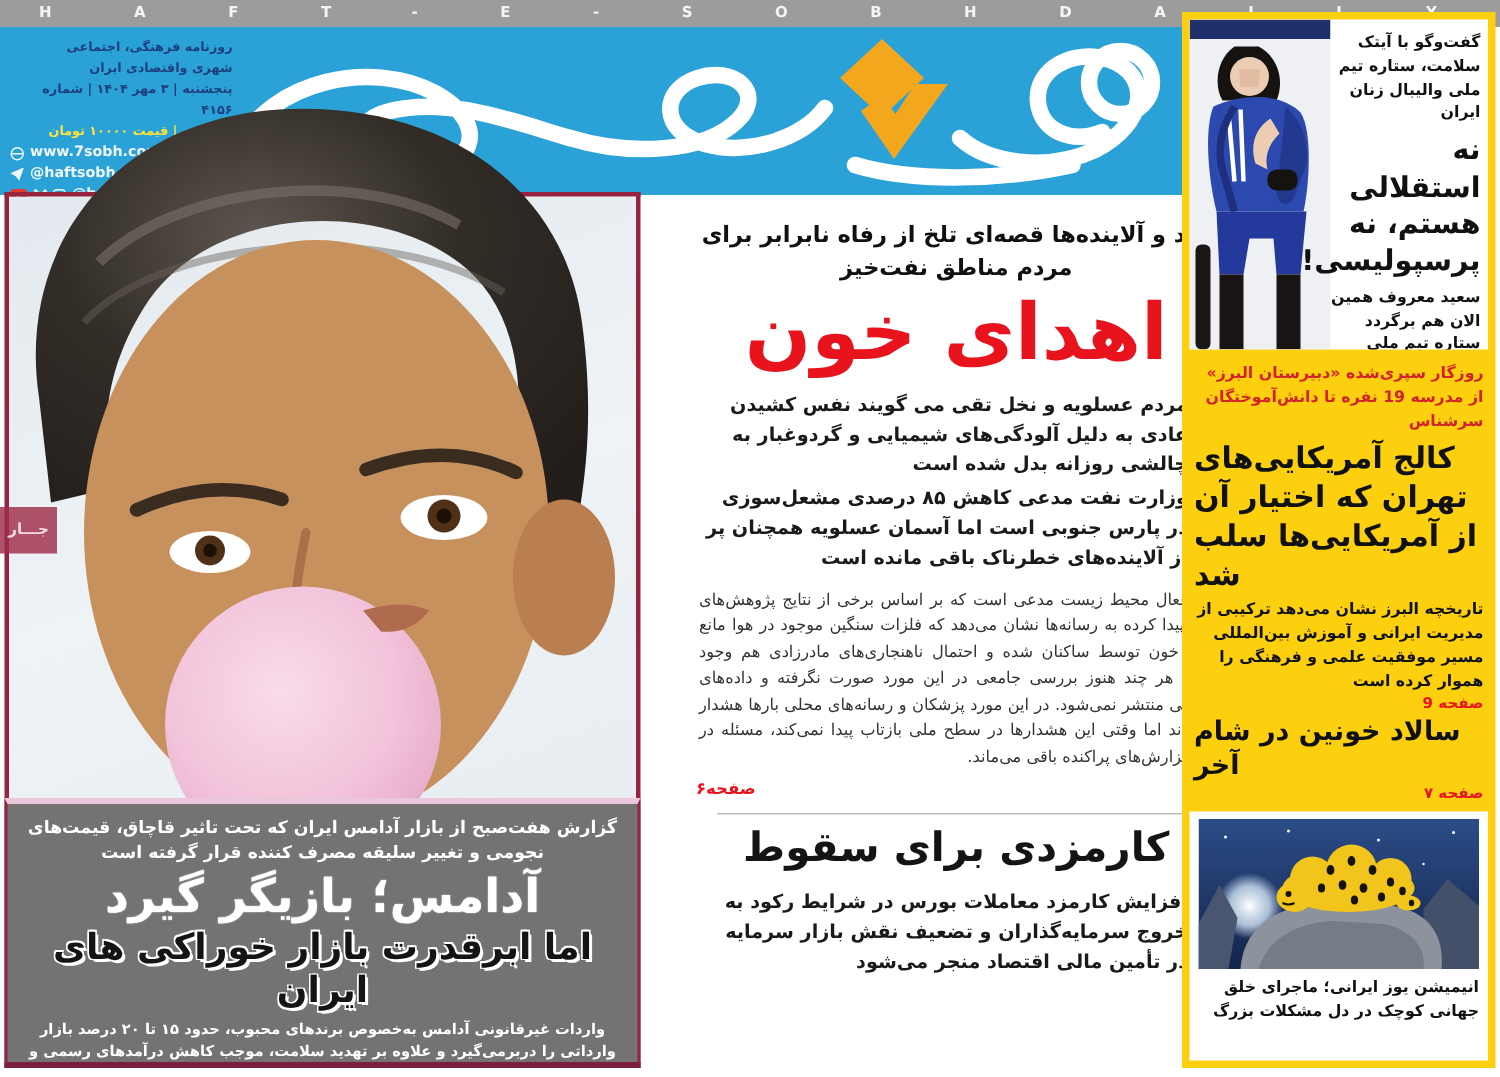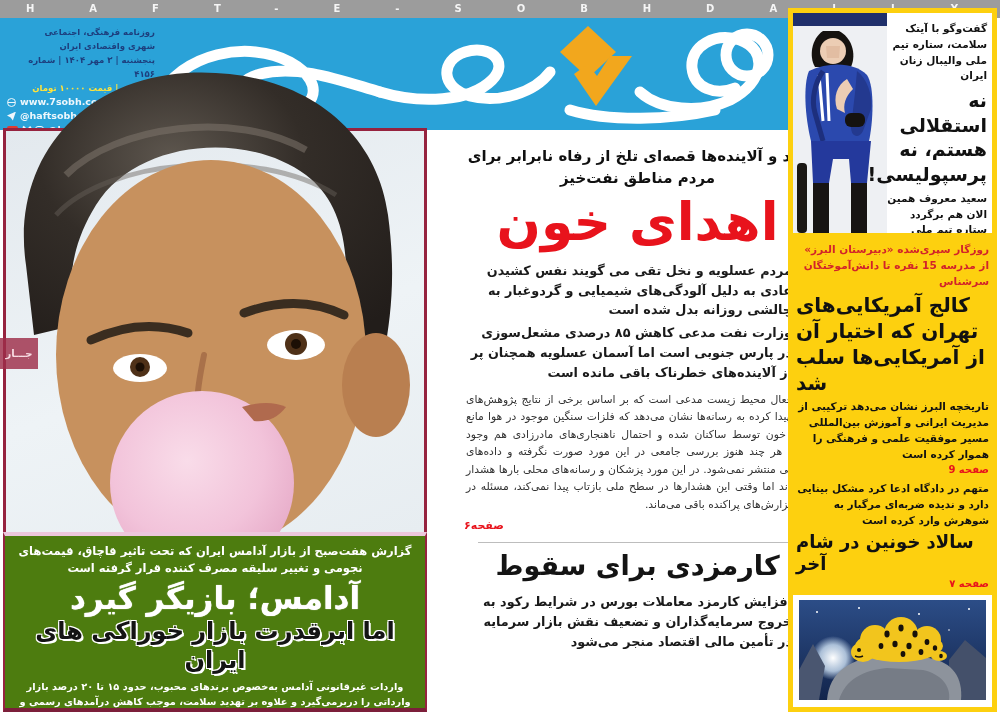--- a/index.html
+++ b/index.html
@@ -50,21 +50,21 @@
   }
   .photo-left svg { position:absolute; left:0; top:-76px; width:418px; height:478px; overflow:visible; }
   .photo-tag {
     position:absolute; left:0; top:338px; width:38px; height:31px; z-index:6;
     background:rgba(158,45,73,0.82); color:#f7dbe2; font-size:10px; font-weight:700;
     display:flex; align-items:center; justify-content:center; direction:rtl;
   }
   
   .pink-block {
     position:absolute; left:3px; top:532px; width:424px; height:180px; z-index:4;
-    background:#4d7c0f; border-top:4px solid #ecc7dc; border-bottom:4px solid #7c1f3a;
+    background:#737373; border-top:4px solid #ecc7dc; border-bottom:4px solid #7c1f3a;
     border-left:2px solid #96233f; border-right:2px solid #96233f;
     direction:rtl; text-align:center; padding:7px 10px 4px; overflow:hidden;
   }
   .pink-block .kicker { color:#fff; font-size:11.5px; font-weight:700; line-height:1.5; }
   .pink-block .h1 {
     color:#fff; font-size:31px; font-weight:800; line-height:1.15; margin-top:3px;
     text-shadow:0 0 1px #fff;
   }
   .pink-block .h2 {
     color:#141414; font-size:24px; font-weight:800; line-height:1.2; margin-top:1px;
@@ -248,25 +248,24 @@
       </svg>
       <div class="v-text">
         <div class="kicker">گفت‌وگو با آیتک سلامت، ستاره تیم ملی والیبال زنان ایران</div>
         <div class="head">نه استقلالی هستم، نه پرسپولیسی!</div>
         <div class="sub">سعید معروف همین الان هم برگردد ستاره تیم ملی می‌شود</div>
 
       </div>
     </div>
 
     <div class="card y-card">
-      <div class="kicker-red">روزگار سپری‌شده «دبیرستان البرز» از مدرسه 15 نفره تا دانش‌آموختگان سرشناس</div>
+      <div class="kicker-red">روزگار سپری‌شده «دبیرستان البرز» از مدرسه 19 نفره تا دانش‌آموختگان سرشناس</div>
       <div class="head">کالج آمریکایی‌های تهران که اختیار آن از آمریکایی‌ها سلب شد</div>
       <div class="sub">تاریخچه البرز نشان می‌دهد ترکیبی از مدیریت ایرانی و آموزش بین‌المللی مسیر موفقیت علمی و فرهنگی را هموار کرده است</div>
       <span class="pg-red">صفحه 9</span>
-      <div class="kicker-blk">متهم در دادگاه ادعا کرد مشکل بینایی دارد و ندیده ضربه‌ای مرگبار به شوهرش وارد کرده است</div>
       <div class="head-md">سالاد خونین در شام آخر</div>
       <span class="pg-red">صفحه ۷</span>
     </div>
 
     <div class="card white z-card">
       <svg class="yuz" viewBox="0 0 187 100">
         <defs>
           <linearGradient id="sky" x1="0" y1="0" x2="0" y2="1">
             <stop offset="0%" stop-color="#2c4d87"></stop>
               <stop offset="100%" stop-color="#13254c"></stop>

